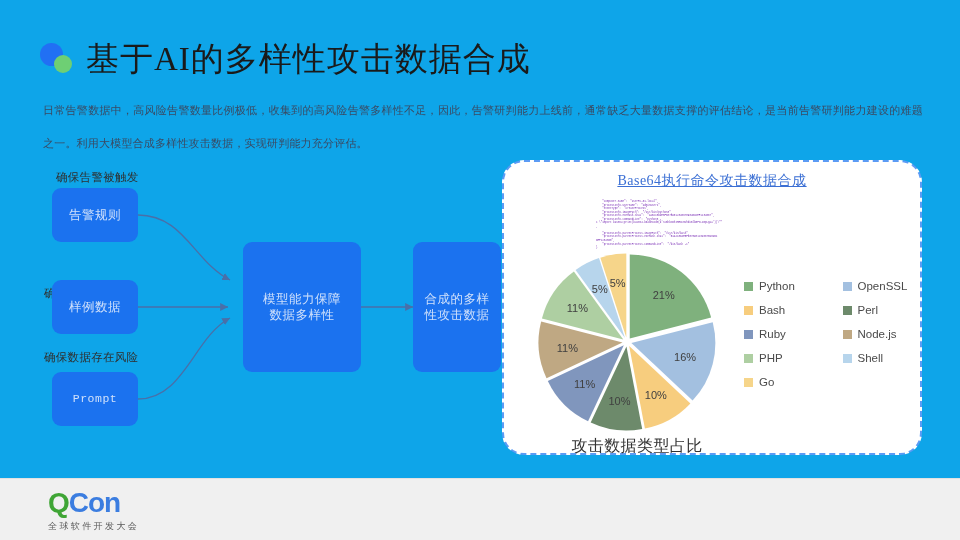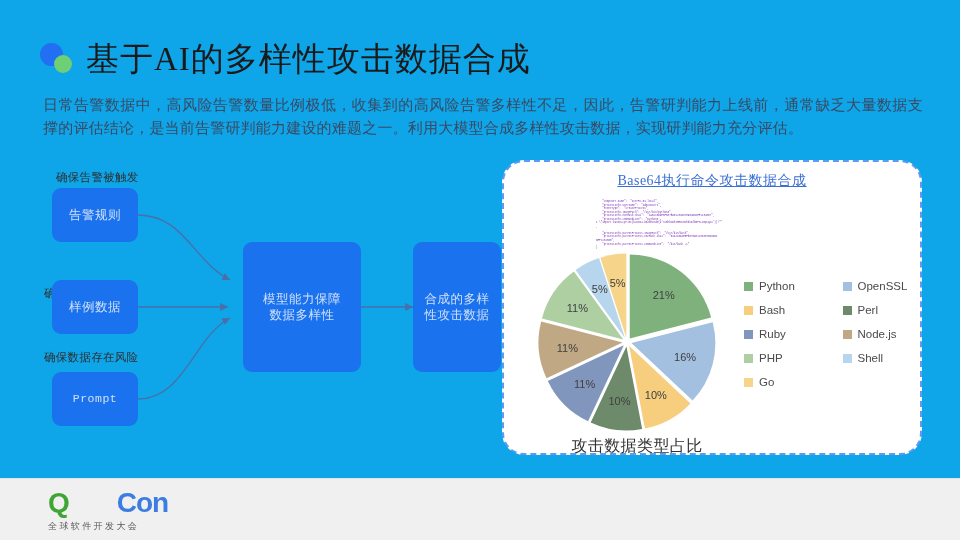--- a/index.html
+++ b/index.html
@@ -17,21 +17,21 @@
   .bullet .b-blue { position:absolute; left:0; top:2px; width:23px; height:23px; border-radius:50%; background:#2170f4; }
   .bullet .b-green { position:absolute; left:14px; top:14px; width:18px; height:18px; border-radius:50%; background:#6ecf74; }
   .title-text {
     font-size: 33px; color:#1a1a1a; letter-spacing:1px; line-height:1.1;
     font-family:"Liberation Serif","DejaVu Serif",serif; font-weight:400;
   }
 
   
   .body-para {
     position:absolute; left:43px; top:94px; width:880px;
-    font-size:15px; line-height:23px; color:#3a4a63;
+    font-size:11px; line-height:33px; color:#3a4a63;
     text-align:justify; letter-spacing:0.2px;
   }
   .body-para p { margin:0; }
 
   
   .flow { position:absolute; left:34px; top:162px; width:460px; height:280px; }
   .flow-label { position:absolute; font-size:11.5px; color:#2f2f2f; white-space:nowrap; letter-spacing:0.3px; }
   .fbox {
     position:absolute; background:#1b72ef; border-radius:9px;
     display:flex; align-items:center; justify-content:center; text-align:center;
@@ -72,21 +72,21 @@
   }
   .leg-item { display:flex; align-items:center; font-size:11.5px; color:#4a4a4a; white-space:nowrap; }
   .leg-sw { width:9px; height:9px; margin-right:6px; flex:0 0 9px; }
 
   
   .footer { position:absolute; left:0; top:478px; width:960px; height:62px; background:#f0f0f0; }
   .footer-line { position:absolute; left:0; top:0; width:960px; height:1px; background:#e2e2e2; }
   .qcon { position:absolute; left:48px; top:10px; }
   .qcon-main { font-family:"Liberation Sans","DejaVu Sans",sans-serif; font-size:28px; font-weight:bold; letter-spacing:-1px; line-height:30px; }
   .qcon-q { color:#3fa535; }
-  .qcon-con { color:#3b7de0;margin-left:48px; }
+  .qcon-con { color:#3b7de0; }
   .qcon-sub { font-family:"Liberation Sans","DejaVu Sans",sans-serif; font-size:9px; color:#5a5a5a; letter-spacing:2.4px; margin-top:2px; }
   .infoq { position:absolute; right:42px; top:20px; display:flex; align-items:center; font-family:"Liberation Sans","DejaVu Sans",sans-serif; }
   .infoq-info { font-size:19px; font-weight:bold; color:#4a7fe0; letter-spacing:-0.3px; }
   .infoq-q { font-size:19px; font-weight:bold; color:#3fa535; }
   .infoq-sep { width:3px; height:3px; background:#9a9a9a; border-radius:50%; margin:0 6px 0 4px; align-self:center; }
   .infoq-cn { font-size:15px; color:#4a4a4a; letter-spacing:1px; font-family:"Liberation Sans","DejaVu Sans",sans-serif; }
 </style>
 </head>
 <body>
 

